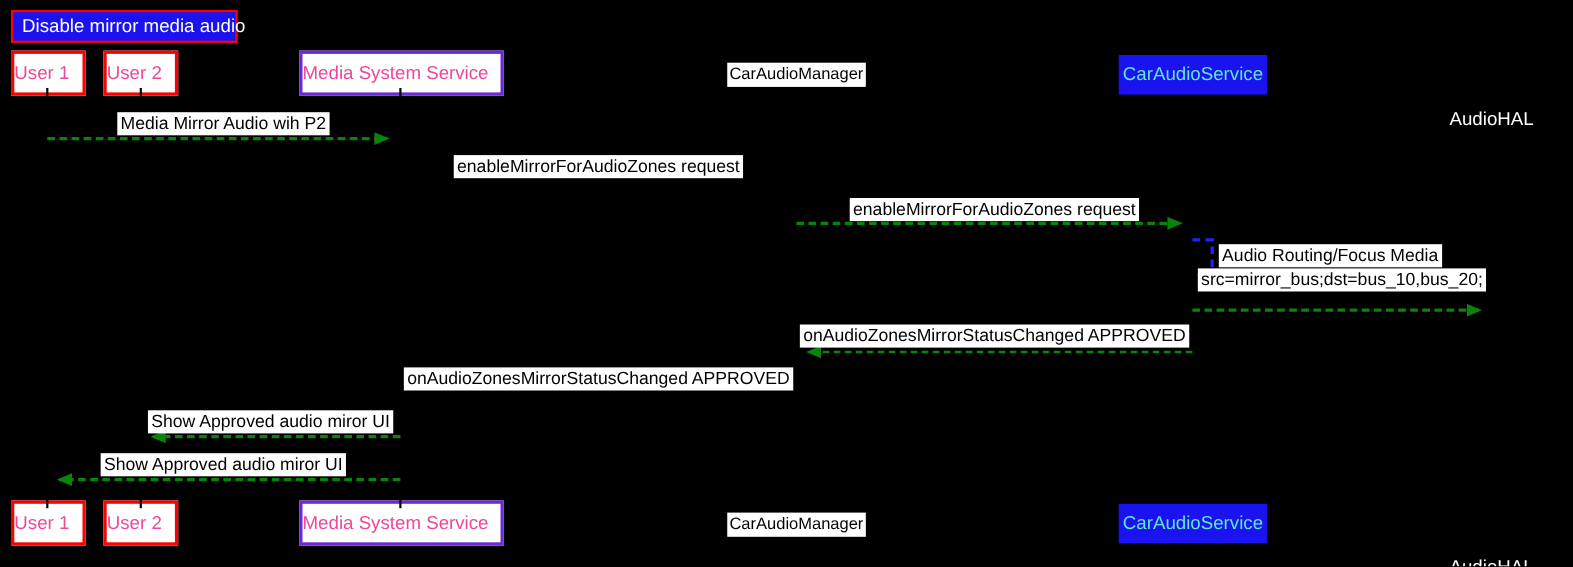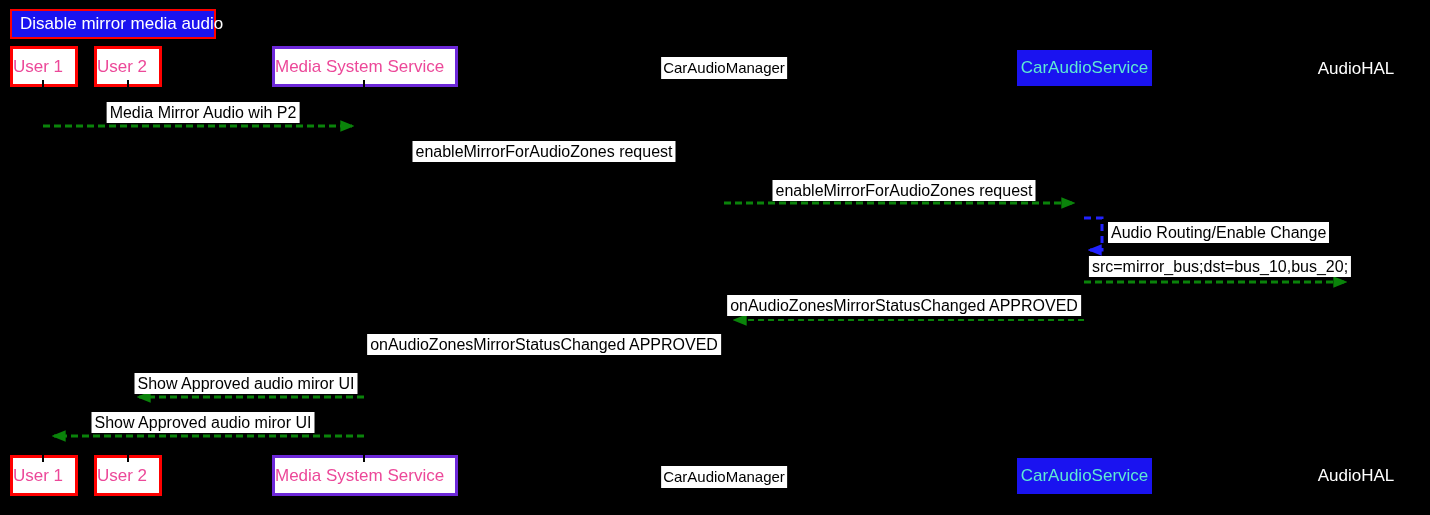--- a/index.html
+++ b/index.html
@@ -73,20 +73,21 @@
   }
   .plain {
     position: absolute;
     color: #ffffff;
     font-size: 17px;
     height: 22px;
     line-height: 22px;
     transform: translateX(-50%);
     white-space: nowrap;
     z-index: 2;
+    margin-top: 40px;
   }
   
   .msg {
     position: absolute;
     background: #ffffff;
     color: #000000;
     font-size: 16px;
     height: 21px;
     line-height: 21px;
     padding: 0 3px;
@@ -147,22 +148,22 @@
   <div class="pbox box-red" style="left:10px; top:46px; width:68px;">User 1</div>
   <div class="pbox box-red" style="left:94px; top:46px; width:68px;">User 2</div>
   <div class="pbox box-green" style="left:272px; top:46px; width:186px;">Media System Service</div>
   <div class="strip" style="left:724px; top:57px;">CarAudioManager</div>
   <div class="box-blue" style="left:1017px; top:50px;">CarAudioService</div>
   <div class="plain" style="left:1356px; top:58px;">AudioHAL</div>
 
   <div class="msg centered" style="left:203px; top:102px;">Media Mirror Audio wih P2</div>
   <div class="msg centered" style="left:544px; top:141px;">enableMirrorForAudioZones request</div>
   <div class="msg centered" style="left:904px; top:180px;">enableMirrorForAudioZones request</div>
-  <div class="msg" style="left:1108px; top:222px;">Audio Routing/Enable Change</div>
-  <div class="msg centered" style="left:1220px; top:256px;">src=mirror_bus;dst=bus_10,bus_20;</div>
+  <div class="msg" style="left:1108px; top:222px;">Audio Routing/Focus Media</div>
+  <div class="msg centered" style="left:1220px; top:244px;">src=mirror_bus;dst=bus_10,bus_20;</div>
   <div class="msg centered" style="left:904px; top:295px;">onAudioZonesMirrorStatusChanged APPROVED</div>
   <div class="msg centered" style="left:544px; top:334px;">onAudioZonesMirrorStatusChanged APPROVED</div>
   <div class="msg centered" style="left:246px; top:373px;">Show Approved audio miror UI</div>
   <div class="msg centered" style="left:203px; top:412px;">Show Approved audio miror UI</div>
 
   <div class="pbox box-red" style="left:10px; top:455px; width:68px;">User 1</div>
   <div class="pbox box-red" style="left:94px; top:455px; width:68px;">User 2</div>
   <div class="pbox box-green" style="left:272px; top:455px; width:186px;">Media System Service</div>
   <div class="strip" style="left:724px; top:466px;">CarAudioManager</div>
   <div class="box-blue" style="left:1017px; top:458px;">CarAudioService</div>

